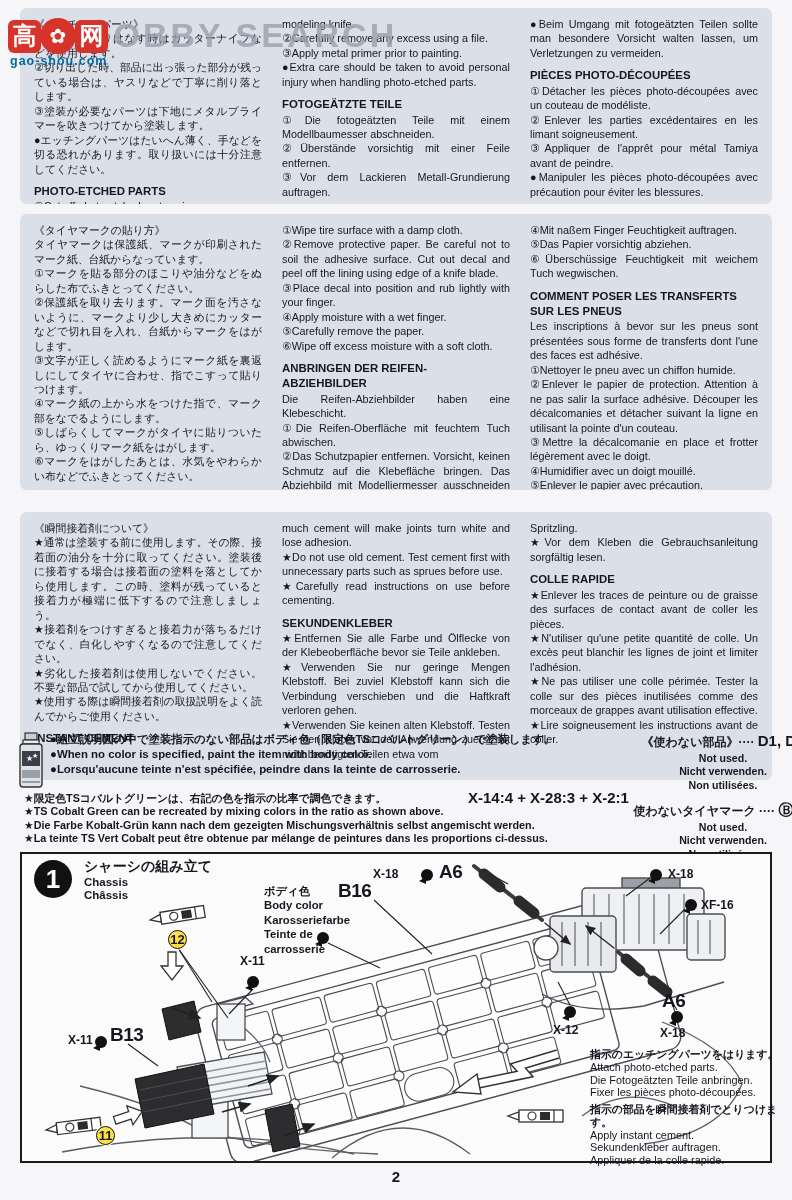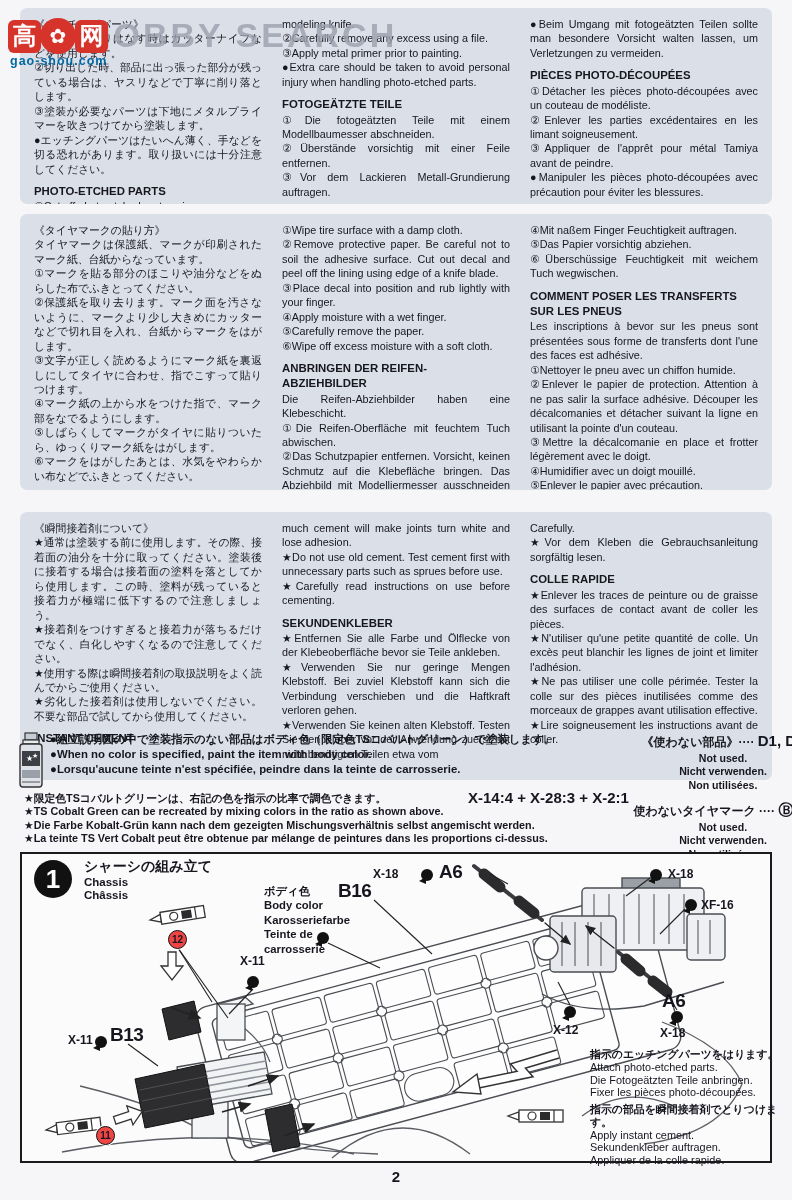--- a/index.html
+++ b/index.html
@@ -38,22 +38,22 @@
   .diagram{position:absolute;left:20px;top:852px;width:752px;height:311px;border:2px solid #1b1b1b;background:#fbfbfc;box-sizing:border-box;}
   .stepcircle{position:absolute;left:12px;top:6px;width:38px;height:38px;border-radius:50%;background:#111;color:#fff;
               font-size:26px;font-weight:bold;display:flex;align-items:center;justify-content:center;}
   .dtitle-ja{position:absolute;left:62px;top:4px;font-size:14px;font-weight:bold;}
   .dtitle-en{position:absolute;left:62px;top:22px;font-size:11.5px;font-weight:bold;}
   .dtitle-fr{position:absolute;left:62px;top:35px;font-size:11.5px;font-weight:bold;}
   .plabel{position:absolute;font-size:12px;font-weight:bold;white-space:nowrap;}
   .biglabel{position:absolute;font-size:19px;font-weight:bold;white-space:nowrap;letter-spacing:-0.5px;}
   .bodycolor{position:absolute;left:242px;top:30px;font-size:11.3px;line-height:1.28;font-weight:bold;}
   .bodycolor p{margin:0;}
-  .circled{position:absolute;width:17px;height:17px;border:1.6px solid #111;border-radius:50%;background:#ef4444;
-           font-size:10px;font-weight:bold;display:flex;align-items:center;justify-content:center;box-shadow:0 0 0 1px #fff;}
+  .circled{position:absolute;width:17px;height:17px;border:1.6px solid #111;border-radius:50%;background:#fde047;
+           font-size:13px;font-weight:bold;display:flex;align-items:center;justify-content:center;box-shadow:0 0 0 1px #fff;}
   .legendtext{position:absolute;left:568px;width:200px;font-size:10.9px;line-height:1.17;}
   .legendtext p{margin:0;}
   .legendtext p:first-child{font-weight:bold;}
   #legend-etched{top:194px;}
   #legend-cement{top:249px;}
   .dsvg{position:absolute;left:0;top:0;width:748px;height:307px;}
   .pagenum{position:absolute;left:0;top:1168px;width:792px;text-align:center;font-size:15px;font-weight:bold;}
 </style>
 </head>
 <body>
@@ -133,35 +133,35 @@
         <p class="para">④Humidifier avec un doigt mouillé.</p>
         <p class="para">⑤Enlever le papier avec précaution.</p>
       </div>
   </div>
 
   <div class="tblock" id="block-instant-cement">
     <div class="tcol">
         <p class="para">《瞬間接着剤について》</p>
         <p class="para">★通常は塗装する前に使用します。その際、接着面の油分を十分に取ってください。塗装後に接着する場合は接着面の塗料を落としてから使用します。この時、塗料が残っていると接着力が極端に低下するので注意しましょう。</p>
         <p class="para">★接着剤をつけすぎると接着力が落ちるだけでなく、白化しやすくなるので注意してください。</p>
+        <p class="para">★劣化した接着剤は使用しないでください。不要な部品で試してから使用してください。</p>
         <p class="para">★使用する際は瞬間接着剤の取扱説明をよく読んでからご使用ください。</p>
-        <p class="para">★劣化した接着剤は使用しないでください。不要な部品で試してから使用してください。</p>
         <p class="para head">INSTANT CEMENT</p>
       </div>
     <div class="tcol">
         <p class="para">much cement will make joints turn white and lose adhesion.</p>
         <p class="para">★Do not use old cement. Test cement first with unnecessary parts such as sprues before use.</p>
         <p class="para">★Carefully read instructions on use before cementing.</p>
         <p class="para head">SEKUNDENKLEBER</p>
         <p class="para">★Entfernen Sie alle Farbe und Ölflecke von der Klebeoberfläche bevor sie Teile ankleben.</p>
         <p class="para">★Verwenden Sie nur geringe Mengen Klebstoff. Bei zuviel Klebstoff kann sich die Verbindung verschieben und die Haftkraft verloren gehen.</p>
         <p class="para">★Verwenden Sie keinen alten Klebstoff. Testen Sie den Kleber vor der Anwendung zuerst mit nicht benötigten Teilen etwa vom</p>
       </div>
     <div class="tcol">
-        <p class="para">Carefully.</p>
+        <p class="para">Spritzling.</p>
         <p class="para">★Vor dem Kleben die Gebrauchsanleitung sorgfältig lesen.</p>
         <p class="para head">COLLE RAPIDE</p>
         <p class="para">★Enlever les traces de peinture ou de graisse des surfaces de contact avant de coller les pièces.</p>
         <p class="para">★N'utiliser qu'une petite quantité de colle. Un excès peut blanchir les lignes de joint et limiter l'adhésion.</p>
         <p class="para">★Ne pas utiliser une colle périmée. Tester la colle sur des pièces inutilisées comme des morceaux de grappes avant utilisation effective.</p>
         <p class="para">★Lire soigneusement les instructions avant de coller.</p>
       </div>
   </div>
 
   <div class="paintnote">

